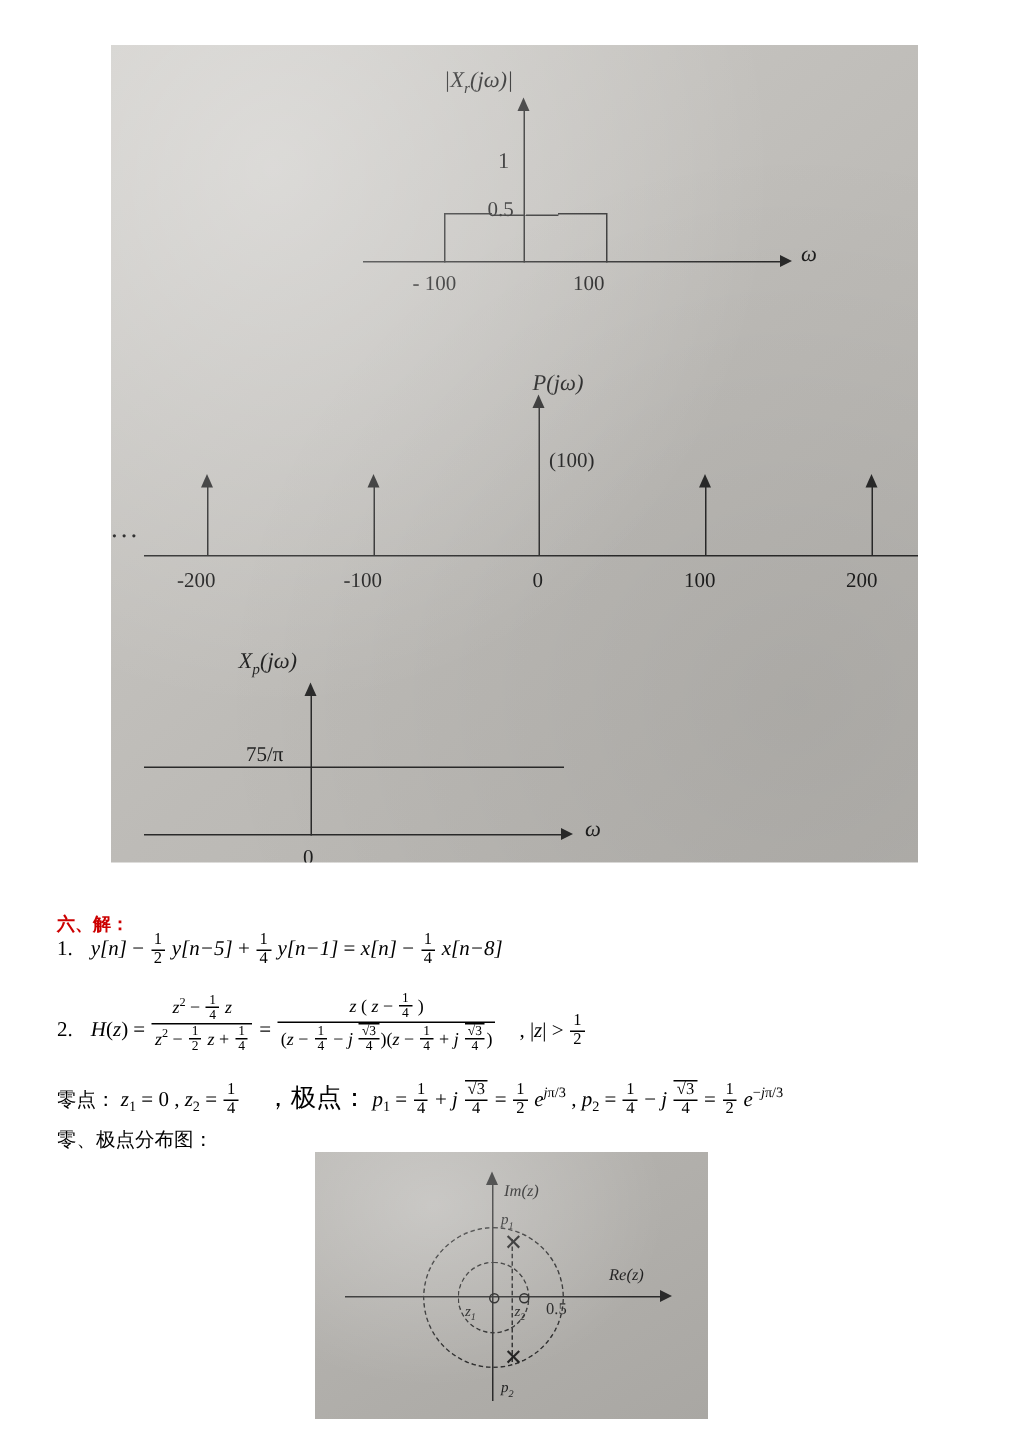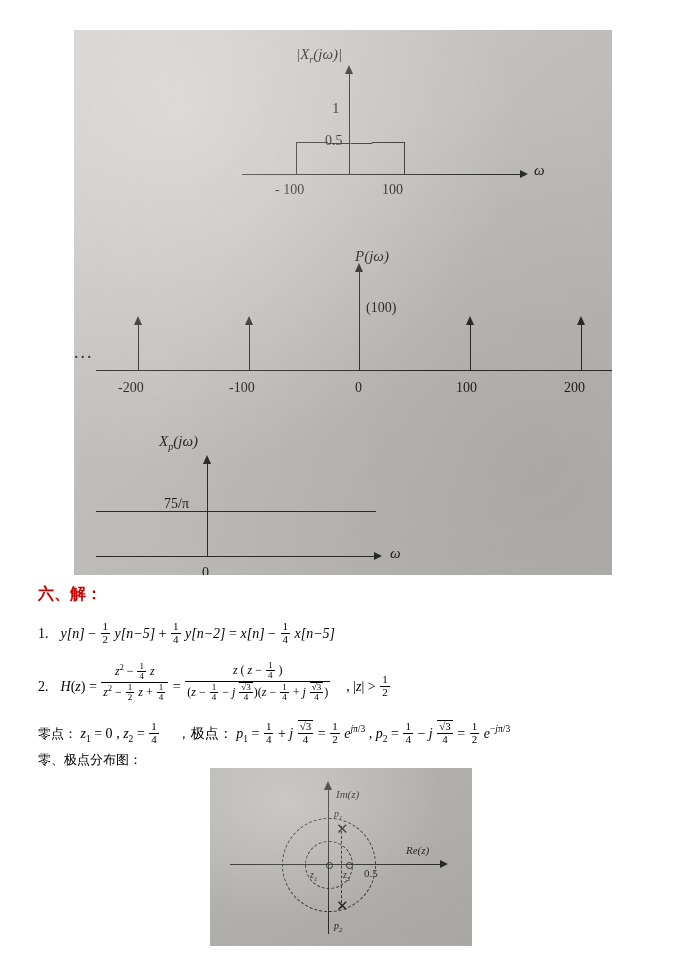--- a/index.html
+++ b/index.html
@@ -195,46 +195,46 @@
   <div class="axis-h ink" style="left:22px; top:526px; width:280px;"></div>
   <div class="arrow-r ink" style="left:300px; top:522px;"></div>
   <div class="lbl it" style="left:316px; top:515px; font-size:15px;">ω</div>
 
   <div class="axis-h ink" style="left:22px; top:481px; width:280px; border-top-width:1.4px;"></div>
 
   <div class="lbl" style="left:90px; top:466px; font-size:14px;">75/π</div>
   <div class="lbl" style="left:128px; top:535px; font-size:14px;">0</div>
 </div>
 
-<div class="txt cn red" style="left:38px; top:584px; font-size:16px;">六、解：</div>
+<div class="txt cn red" style="left:38px; top:608px; font-size:12px;">六、解：</div>
 
 <div class="txt" style="left:38px; top:621px; font-size:14px;">
   <span>1.</span>
   <span style="display:inline-block;width:5px"></span>
   <i>y[n]</i>
   <span>−</span>
   <span class="frac">
     <span class="num">1</span>
     <span class="den">2</span>
   </span>
   <i>y[n−5]</i>
   <span>+</span>
   <span class="frac">
     <span class="num">1</span>
     <span class="den">4</span>
   </span>
-  <i>y[n−2]</i>
+  <i>y[n−1]</i>
   <span>=</span>
   <i>x[n]</i>
   <span>−</span>
   <span class="frac">
     <span class="num">1</span>
     <span class="den">4</span>
   </span>
-  <i>x[n−5]</i>
+  <i>x[n−8]</i>
 </div>
 
 <div class="txt" style="left:38px; top:661px; font-size:14px;">
   <span>2.</span>
   <span style="display:inline-block;width:5px"></span>
   <span><i>H</i>(<i>z</i>) =</span>
 
   <span class="frac" style="font-size:12px;">
     <span class="num"><i>z</i><span class="sup">2</span> −
       <span class="frac" style="font-size:9px;"><span class="num">1</span><span class="den">4</span></span> <i>z</i></span>
@@ -261,21 +261,21 @@
   </span>
 </div>
 
 <div class="txt" style="left:38px; top:720px; font-size:14px;">
   <span class="cn" style="font-size:13px;">零点：</span>
   <span><i>z</i><span class="sub">1</span> = 0</span>
   <span>,</span>
   <span><i>z</i><span class="sub">2</span> =
     <span class="frac" style="font-size:11px;"><span class="num">1</span><span class="den">4</span></span></span>
   <span style="display:inline-block;width:10px"></span>
-  <span class="cn" style="font-size:14px;">，极点：</span>
+  <span class="cn" style="font-size:17px;">，极点：</span>
   <span><i>p</i><span class="sub">1</span> =
     <span class="frac" style="font-size:11px;"><span class="num">1</span><span class="den">4</span></span> + <i>j</i>
     <span class="frac" style="font-size:11px;"><span class="num sqrtbar">√3</span><span class="den">4</span></span> =
     <span class="frac" style="font-size:11px;"><span class="num">1</span><span class="den">2</span></span>
     <i>e</i><span class="sup"><i>j</i>π/3</span></span>
   <span>,</span>
   <span><i>p</i><span class="sub">2</span> =
     <span class="frac" style="font-size:11px;"><span class="num">1</span><span class="den">4</span></span> − <i>j</i>
     <span class="frac" style="font-size:11px;"><span class="num sqrtbar">√3</span><span class="den">4</span></span> =
     <span class="frac" style="font-size:11px;"><span class="num">1</span><span class="den">2</span></span>

